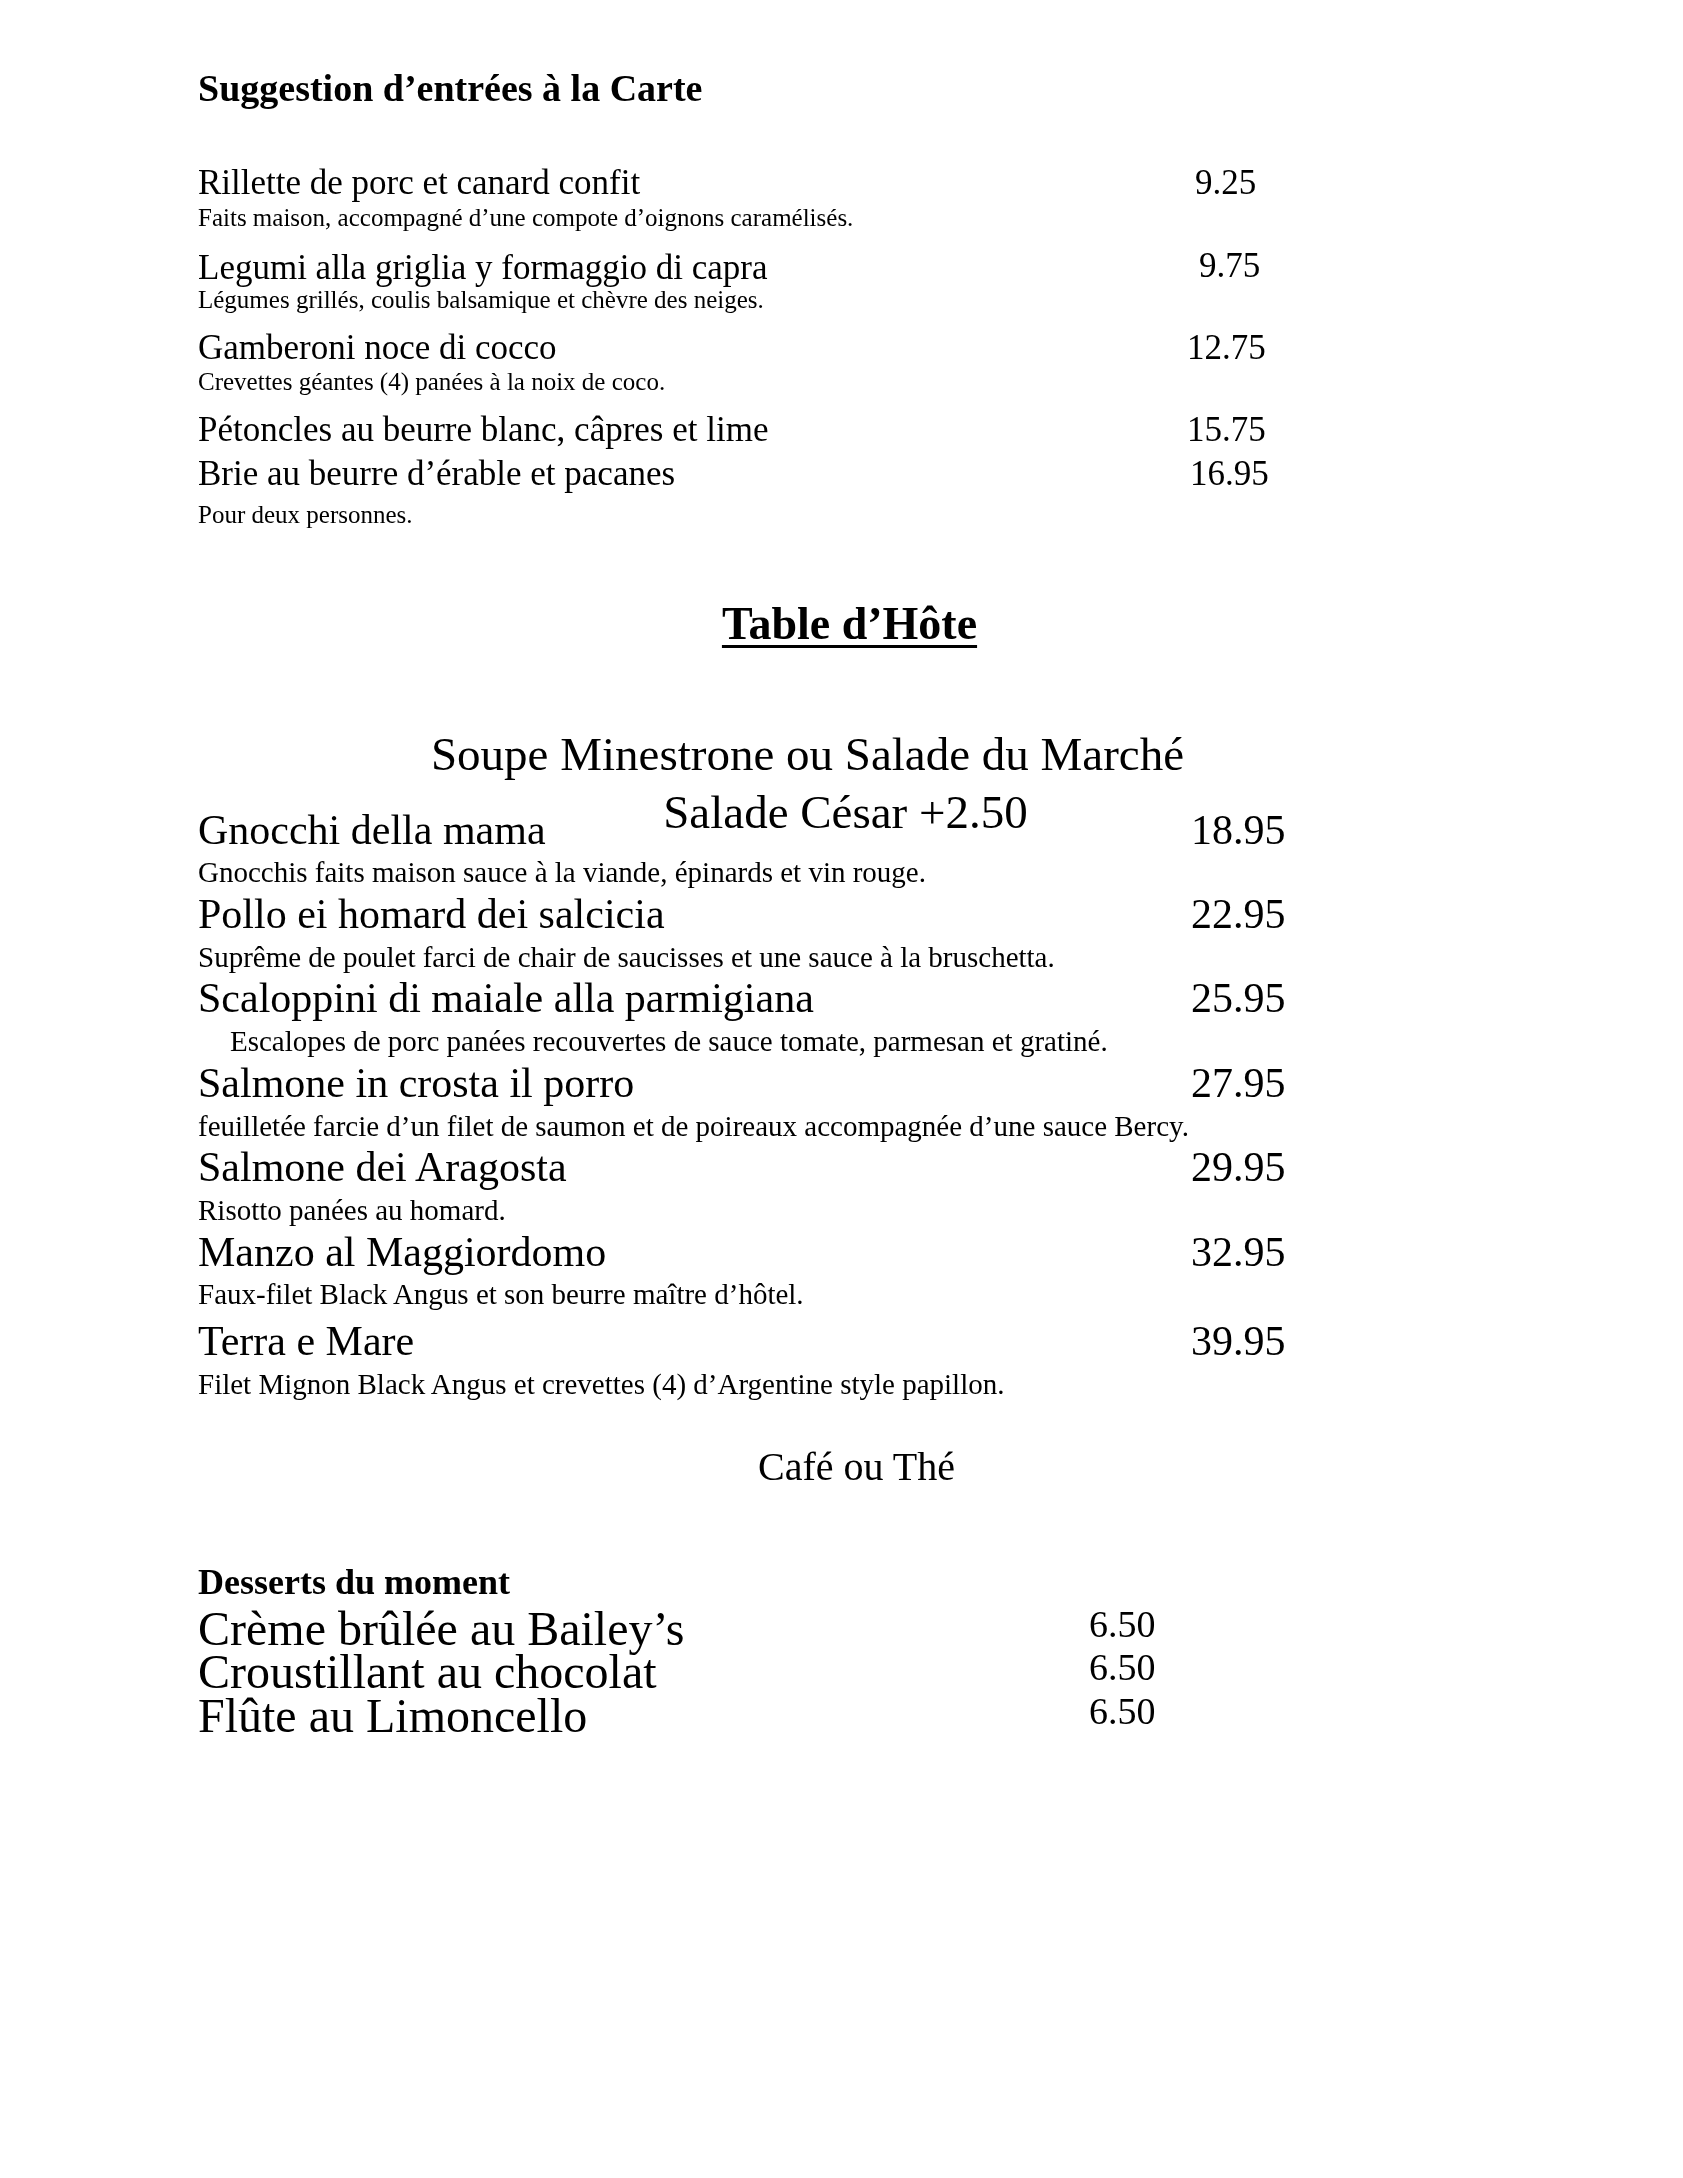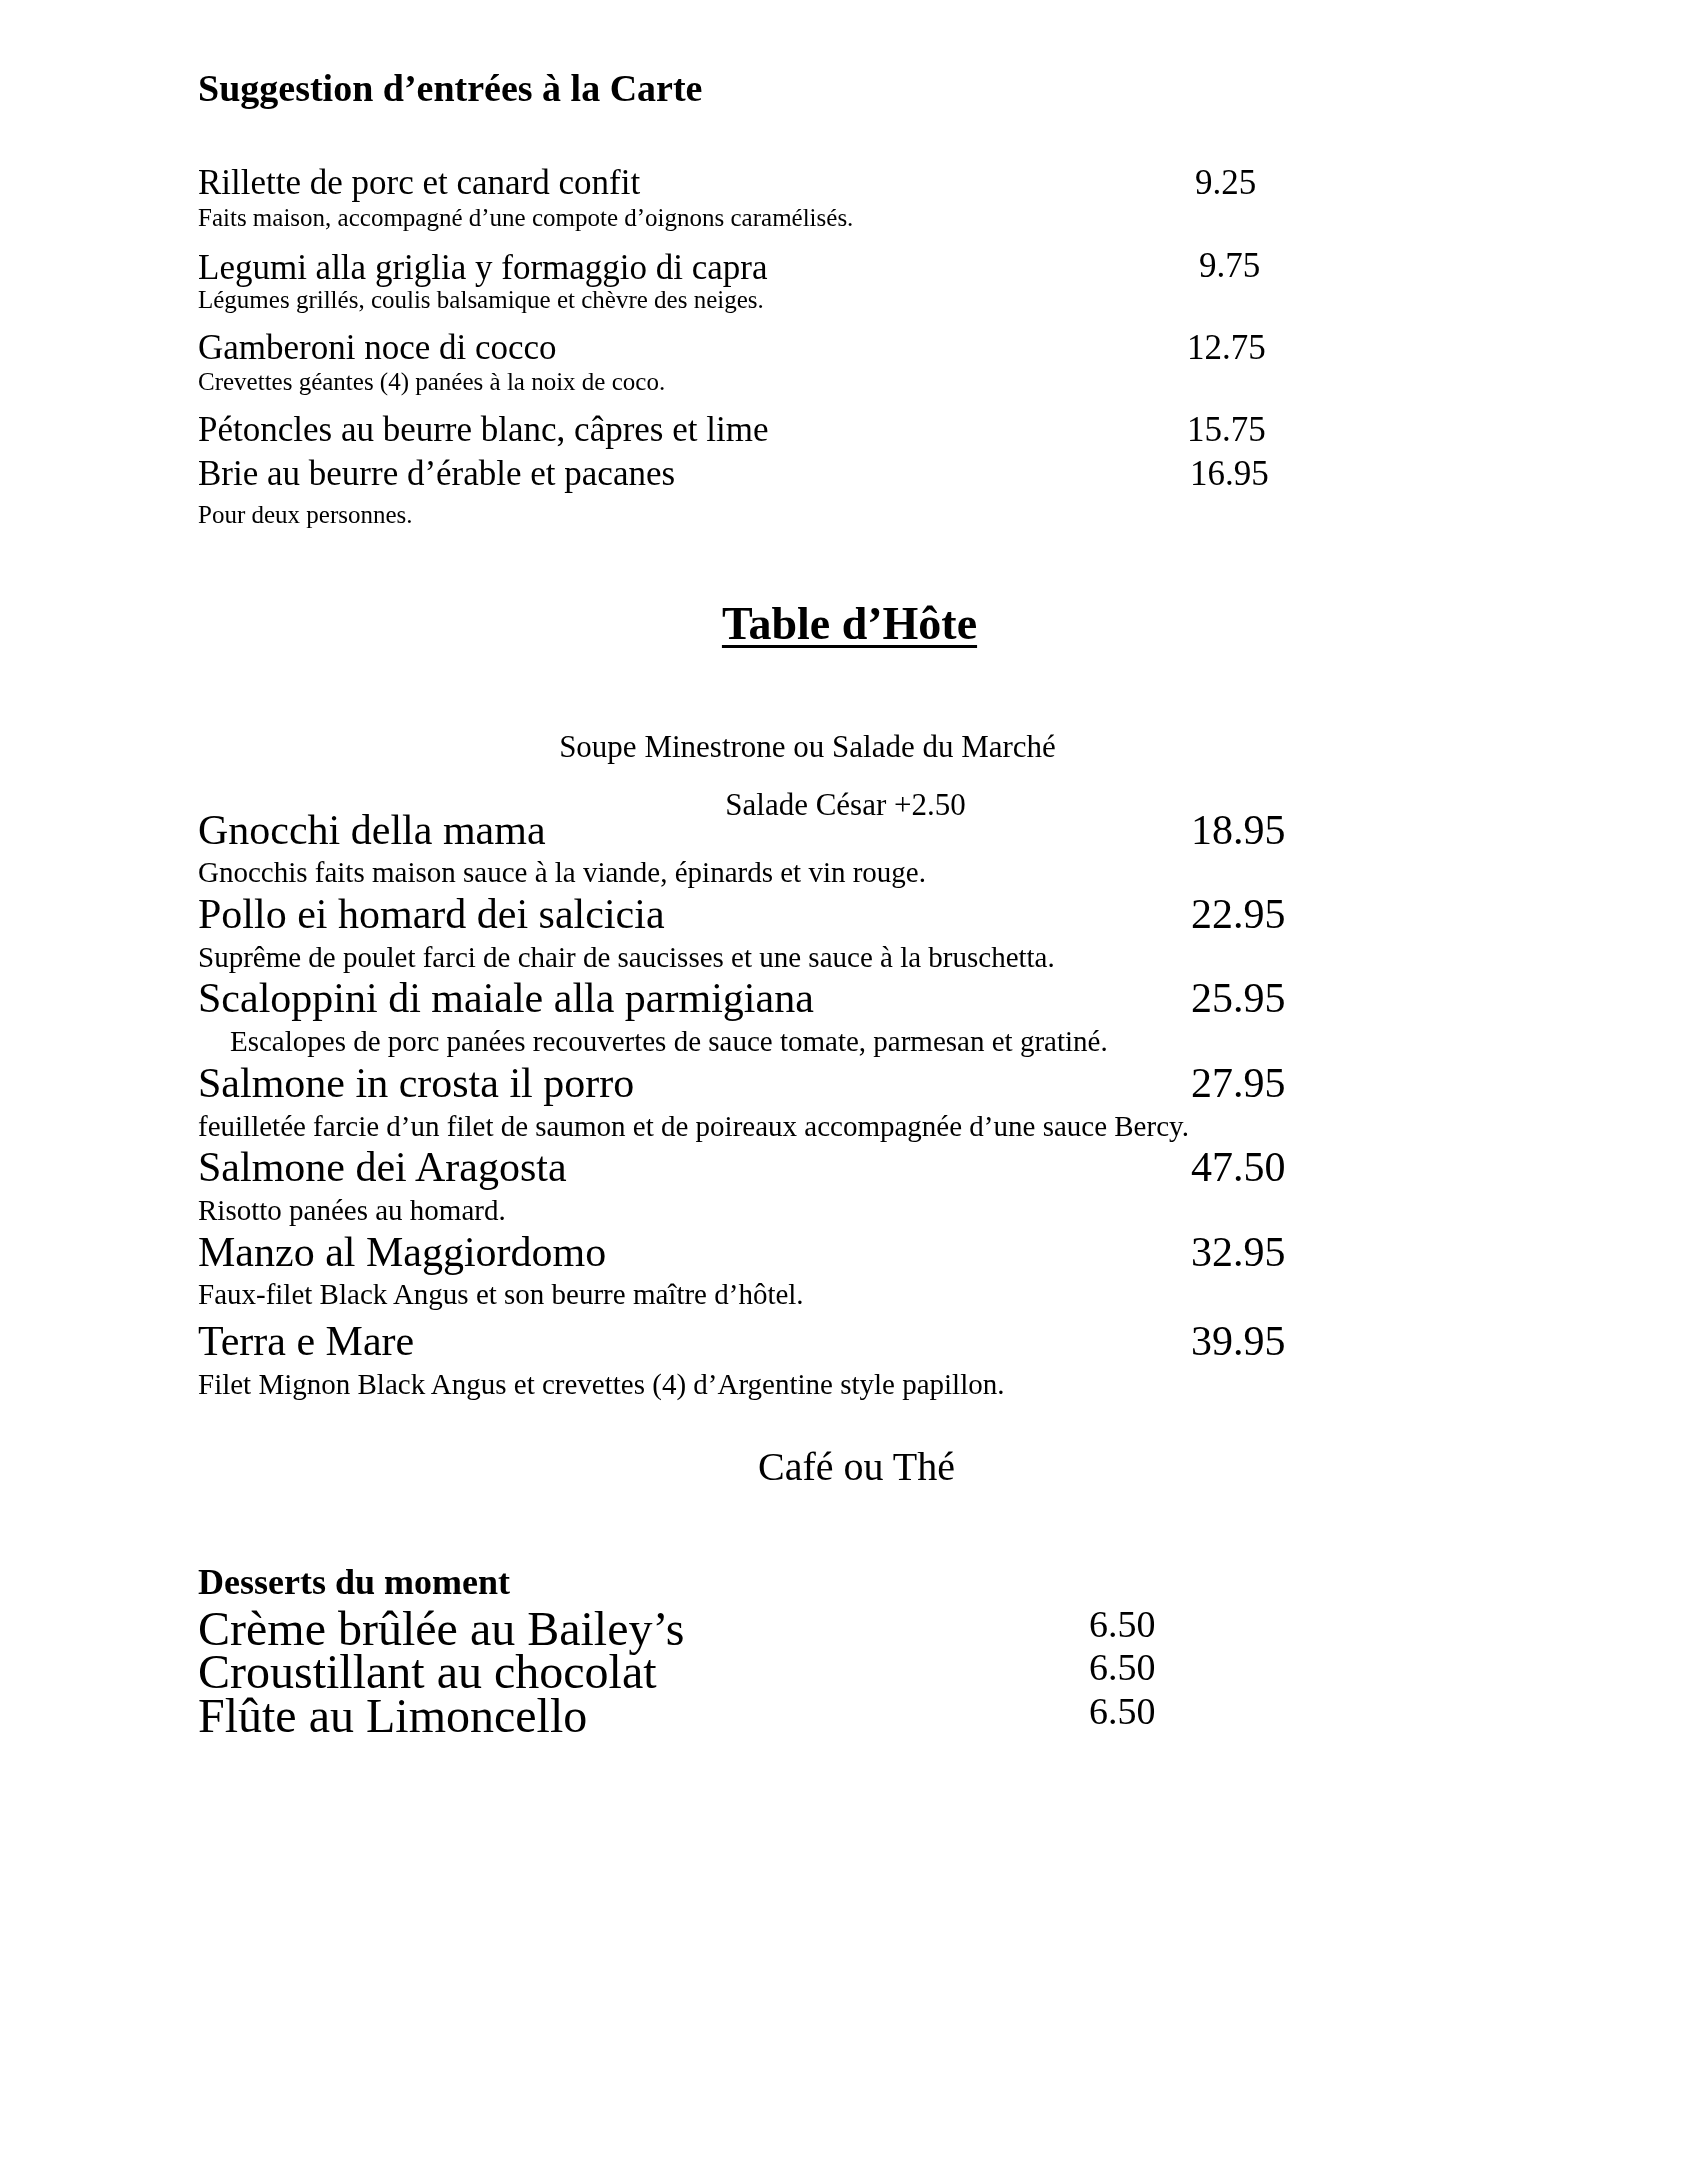--- a/index.html
+++ b/index.html
@@ -5,21 +5,21 @@
   html, body { margin: 0; padding: 0; background: #ffffff; }
   body { width: 1683px; height: 2178px; position: relative; overflow: hidden;
          font-family: "Liberation Serif", "DejaVu Serif", serif; color: #000000; }
   .ln { position: absolute; white-space: nowrap; line-height: 1; }
   .h1 { font-size: 38px; font-weight: bold; }
   .s1-item { font-size: 35px; }
   .s1-desc { font-size: 25px; }
   .s1-price { font-size: 35px; }
   .h2 { font-size: 46px; font-weight: bold; text-decoration: underline; text-decoration-thickness: 3px; text-underline-offset: 6px; }
   .center { left: 0; width: 1683px; text-align: center; }
-  .sub { font-size: 31px; }
+  .sub { font-size: 47px; }
   .m-item { font-size: 42px; }
   .m-desc { font-size: 29px; }
   .m-price { font-size: 42px; }
   .cafe { font-size: 40px; padding-left: 16px; }
   .h3 { font-size: 36px; font-weight: bold; }
   .d-item { font-size: 48px; }
   .d-price { font-size: 38px; }
 </style>
 </head>
 <body>
@@ -63,21 +63,21 @@
 
 <div class="ln m-item" style="left:198px; top:977px;">Scaloppini di maiale alla parmigiana</div>
 <div class="ln m-price" style="left:1191px; top:977px;">25.95</div>
 <div class="ln m-desc" style="left:198px; top:1027px;margin-left:32px;">Escalopes de porc panées recouvertes de sauce tomate, parmesan et gratiné.</div>
 
 <div class="ln m-item" style="left:198px; top:1062px;">Salmone in crosta il porro</div>
 <div class="ln m-price" style="left:1191px; top:1062px;">27.95</div>
 <div class="ln m-desc" style="left:198px; top:1112px;">feuilletée farcie d’un filet de saumon et de poireaux accompagnée d’une sauce Bercy.</div>
 
 <div class="ln m-item" style="left:198px; top:1146px;">Salmone dei Aragosta</div>
-<div class="ln m-price" style="left:1191px; top:1146px;">47.50</div>
+<div class="ln m-price" style="left:1191px; top:1146px;">29.95</div>
 <div class="ln m-desc" style="left:198px; top:1196px;">Risotto panées au homard.</div>
 
 <div class="ln m-item" style="left:198px; top:1231px;">Manzo al Maggiordomo</div>
 <div class="ln m-price" style="left:1191px; top:1231px;">32.95</div>
 <div class="ln m-desc" style="left:198px; top:1280px;">Faux-filet Black Angus et son beurre maître d’hôtel.</div>
 
 <div class="ln m-item" style="left:198px; top:1320px;">Terra e Mare</div>
 <div class="ln m-price" style="left:1191px; top:1320px;">39.95</div>
 <div class="ln m-desc" style="left:198px; top:1370px;">Filet Mignon Black Angus et crevettes (4) d’Argentine style papillon.</div>
 

